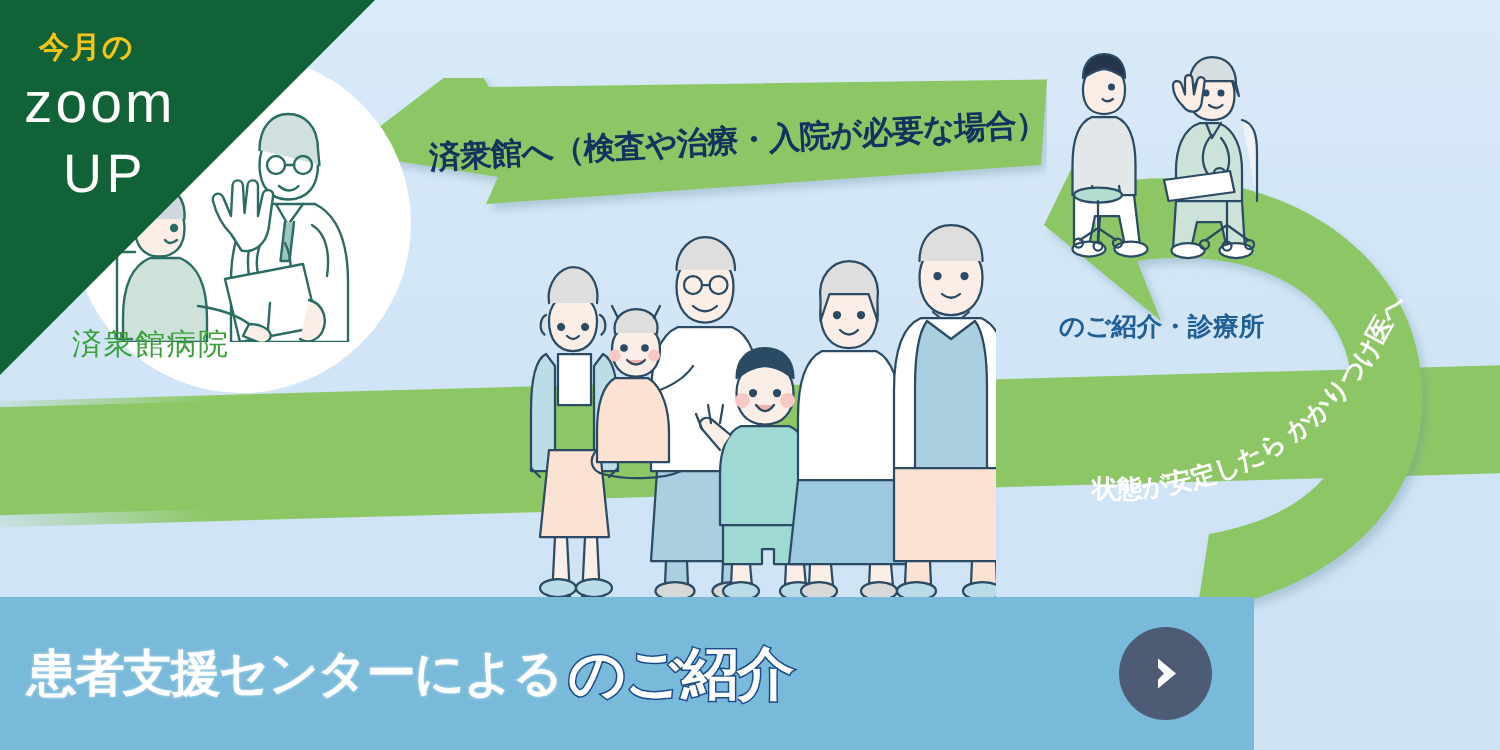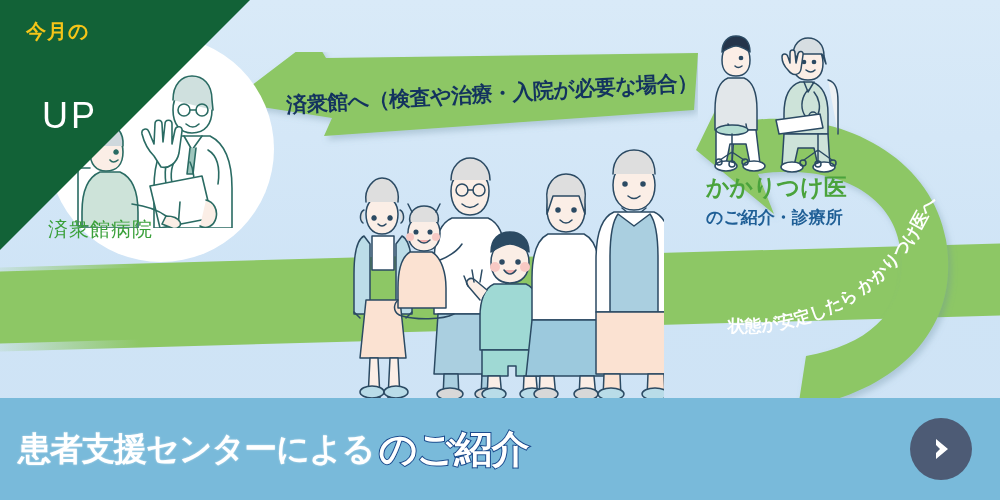--- a/index.html
+++ b/index.html
@@ -82,21 +82,21 @@
   .clinic-sub{
     position:absolute;left:706px;top:206px;
     font-size:17px;font-weight:700;color:#1f5f96;letter-spacing:0px;
   }
 
   
   .illus{position:absolute;}
 
   
   .bottom-bar{
-    position:absolute;left:0;bottom:0;width:1000px;height:102px;
+    position:absolute;left:0;bottom:0;width:836px;height:102px;
     background:#79bada;
     text-decoration:underline;
   }
   .bb-inner{
     position:absolute;left:0;top:0;width:1000px;height:102px;
     display:flex;align-items:center;
   }
   .bb-pre{
     margin-left:18px;
     font-size:33px;font-weight:800;color:#ffffff;letter-spacing:-1px;
@@ -325,25 +325,25 @@
 
       <path d="M128 56 c8 2 10 10 10 22 l0 32" fill="#eef2f4"></path>
       <path d="M118 110 l0 16 M118 126 l-14 10 M118 126 l14 10 M118 126 l0 12"></path>
       <circle cx="103" cy="139" r="3"></circle>
         <circle cx="133" cy="139" r="3"></circle>
         <circle cx="118" cy="140" r="3"></circle>
 
       <path d="M76 96 l44 -6 l3 14 l-44 6z" fill="#ffffff"></path>
     </g>
   </svg>
-  <div class="clinic-title">かかりつけ医</div>
   <div class="clinic-sub">のご紹介・診療所</div>
 
   <div class="corner"></div>
   <div class="corner-jp">今月の</div>
+  <div class="corner-zoom">zoom</div>
   <div class="corner-up">UP</div>
 
   <div class="bottom-bar">
     <div class="bb-inner">
       <span class="bb-pre">患者支援センターによる</span>
       <span class="bb-post">のご紹介</span>
     </div>
     <div class="bb-arrow">
       <svg width="28" height="28" viewBox="0 0 28 28">
         <path d="M9 4 L21 14 L9 24 L9 18 L13 14 L9 10 Z" fill="#ffffff"></path>

